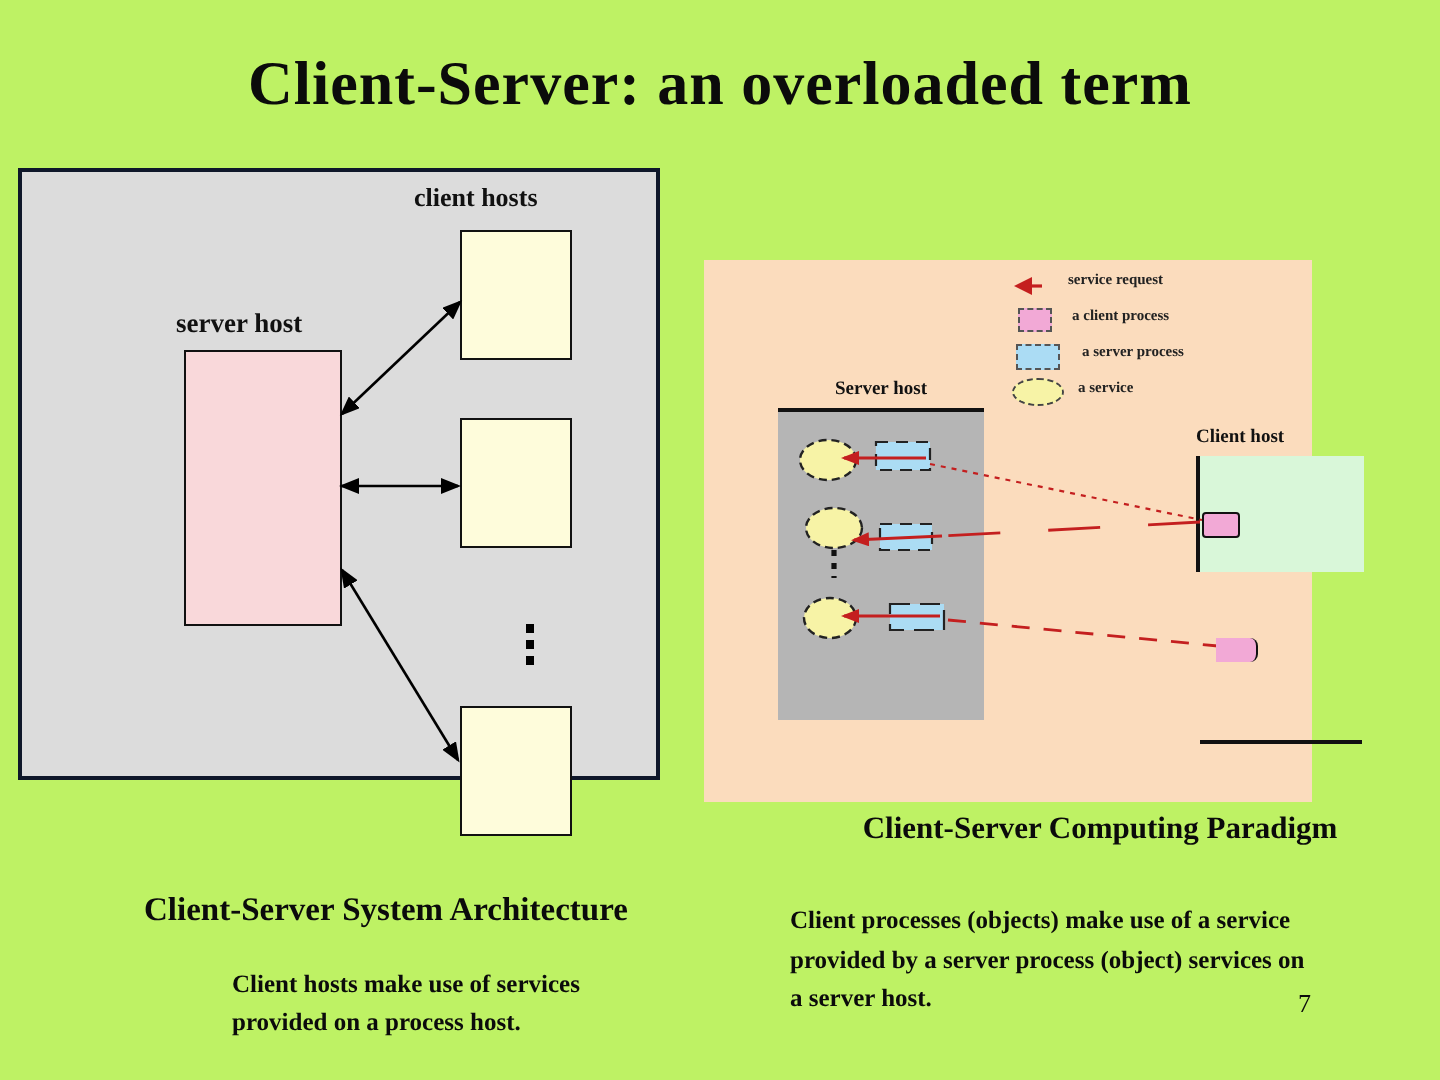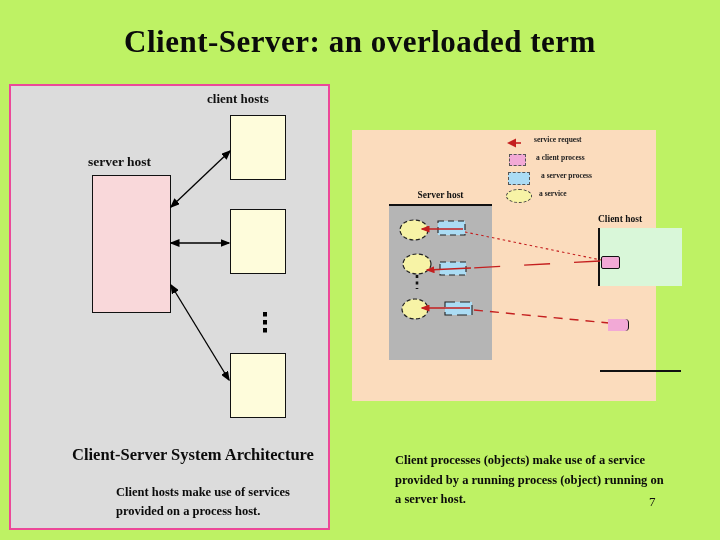--- a/index.html
+++ b/index.html
@@ -6,22 +6,22 @@
   body{width:720px;height:540px;background:#ffffff;overflow:hidden;
        font-family:"Liberation Serif","DejaVu Serif",serif;}
   .slide{position:relative;width:720px;height:540px;background:#bef264;}
   .abs{position:absolute;}
 
   
   .title{left:0;top:24px;width:720px;text-align:center;font-size:31px;
          font-weight:bold;color:#0b0b0b;letter-spacing:.5px;}
 
   
-  .left-panel{left:9px;top:84px;width:321px;height:446px;background:#dcdcdc;
-              border:2px solid #ec4899;box-sizing:border-box;}
+  .left-panel{left:9px;top:84px;width:321px;height:306px;background:#dcdcdc;
+              border:2px solid #0f172a;box-sizing:border-box;}
   .lp-client-hosts{left:196px;top:5px;font-size:13px;font-weight:bold;color:#111;}
   .lp-server-host{left:77px;top:68px;font-size:13.5px;font-weight:bold;color:#111;}
   .lp-server-rect{left:81px;top:89px;width:79px;height:138px;background:#f9d8da;
                   border:1.5px solid #111;box-sizing:border-box;}
   .lp-client-rect{left:219px;width:56px;height:65px;background:#fefcdb;
                   border:1.5px solid #111;box-sizing:border-box;}
   .lp-c1{top:29px;} .lp-c2{top:123px;} .lp-c3{top:267px;}
   .lp-svg{left:0;top:0;width:321px;height:350px;}
 
   
@@ -143,20 +143,21 @@
     </svg>
 
   </div>
 
   <div class="abs l-heading">Client-Server System Architecture</div>
   <div class="abs l-body">
     <span style="display:block">Client hosts make use of services</span>
     <span style="display:block">provided on a process host.</span>
   </div>
 
+  <div class="abs r-heading">Client-Server Computing Paradigm</div>
   <div class="abs r-body">
     <span>Client processes (objects) make use of a service</span>
-    <span>provided by a running process (object) running on</span>
+    <span>provided by a server process (object) services on</span>
     <span>a server host.</span>
   </div>
 
   <div class="abs page-num">7</div>
 </div>
 
 </body></html>

